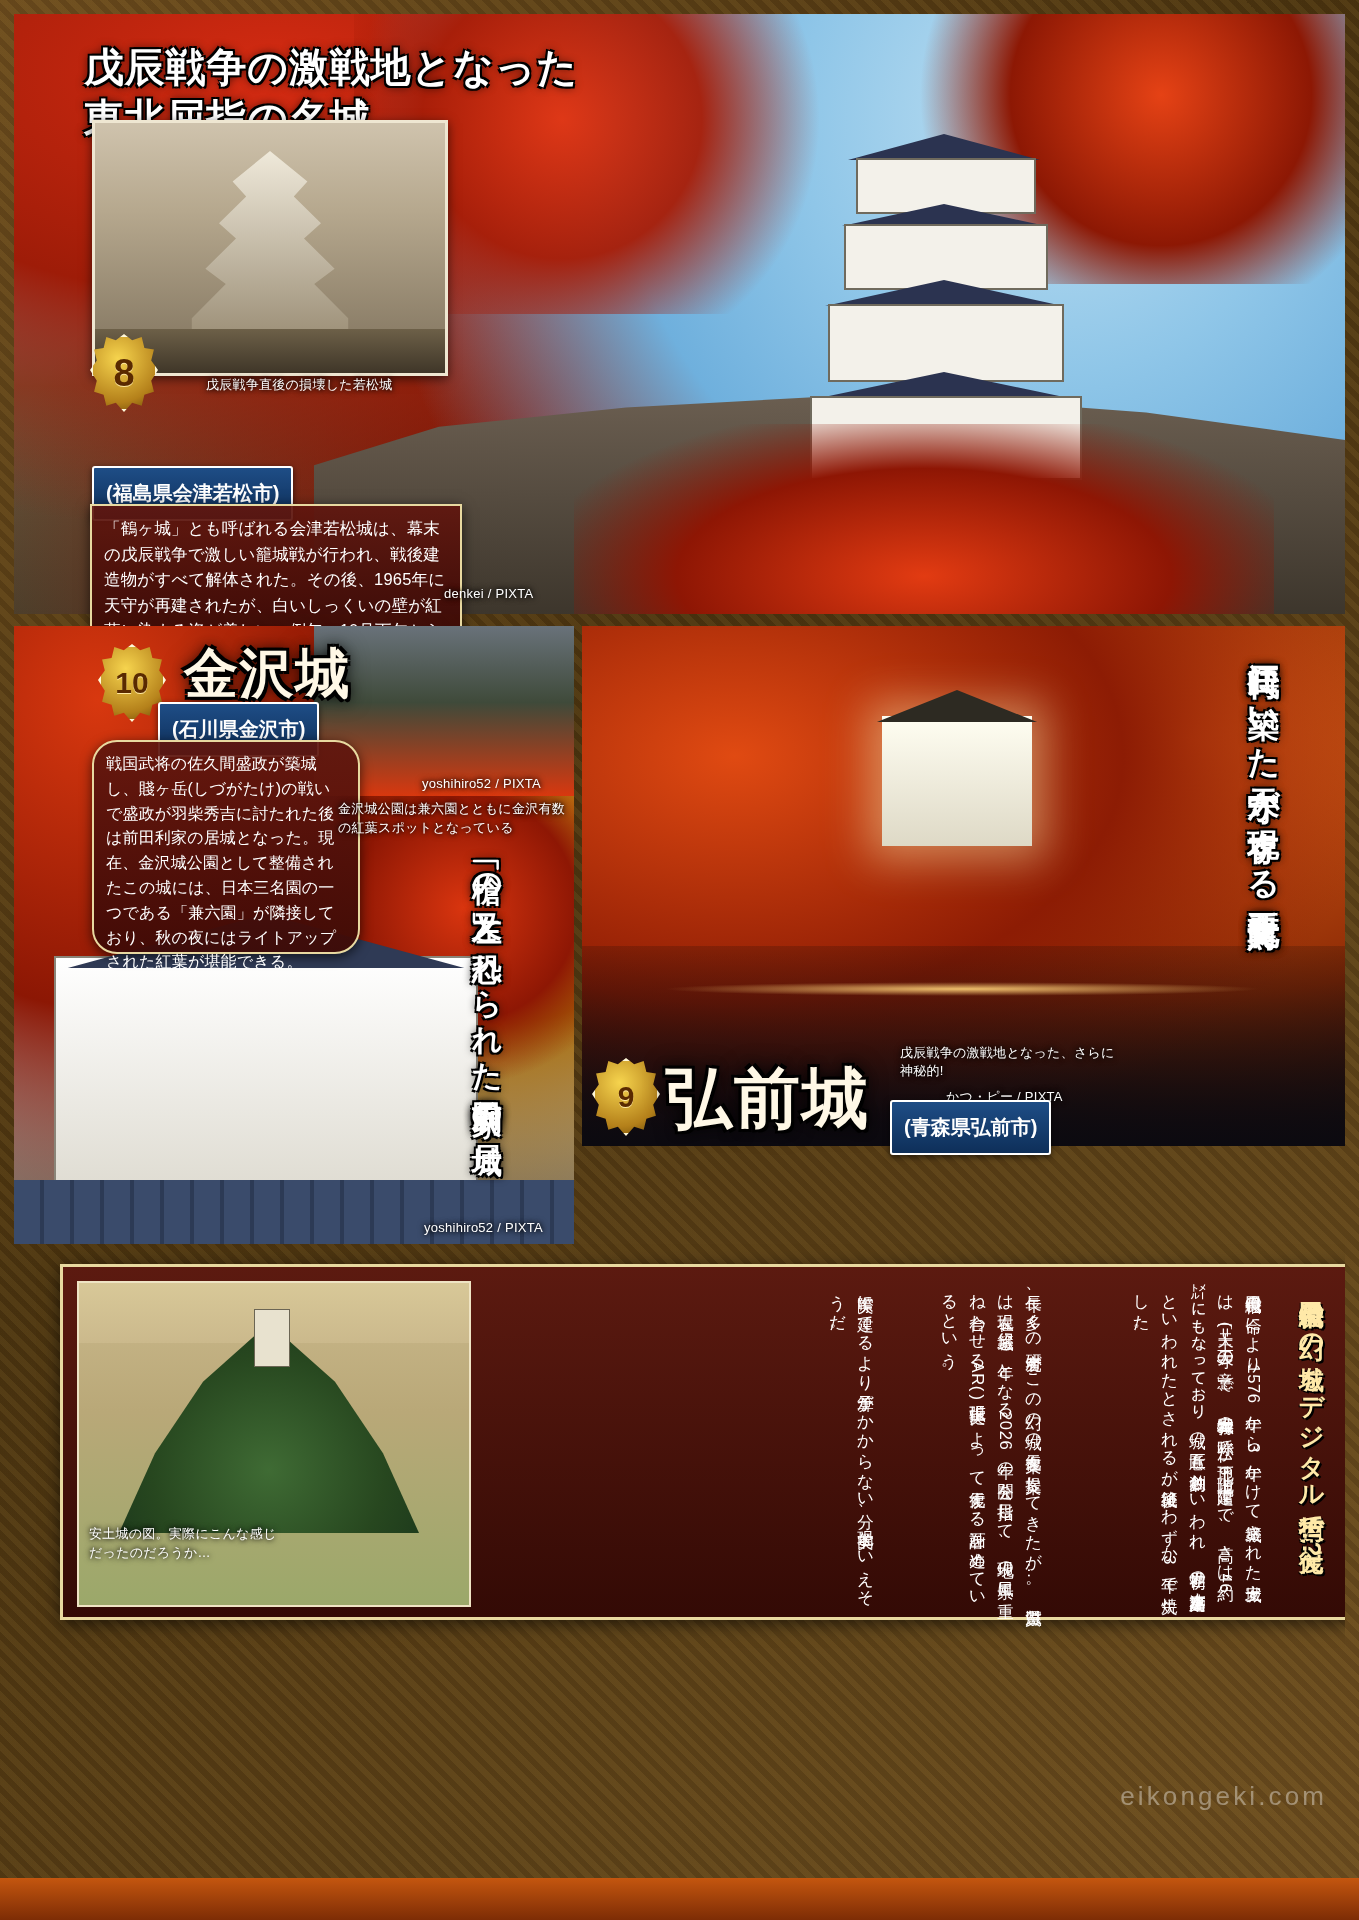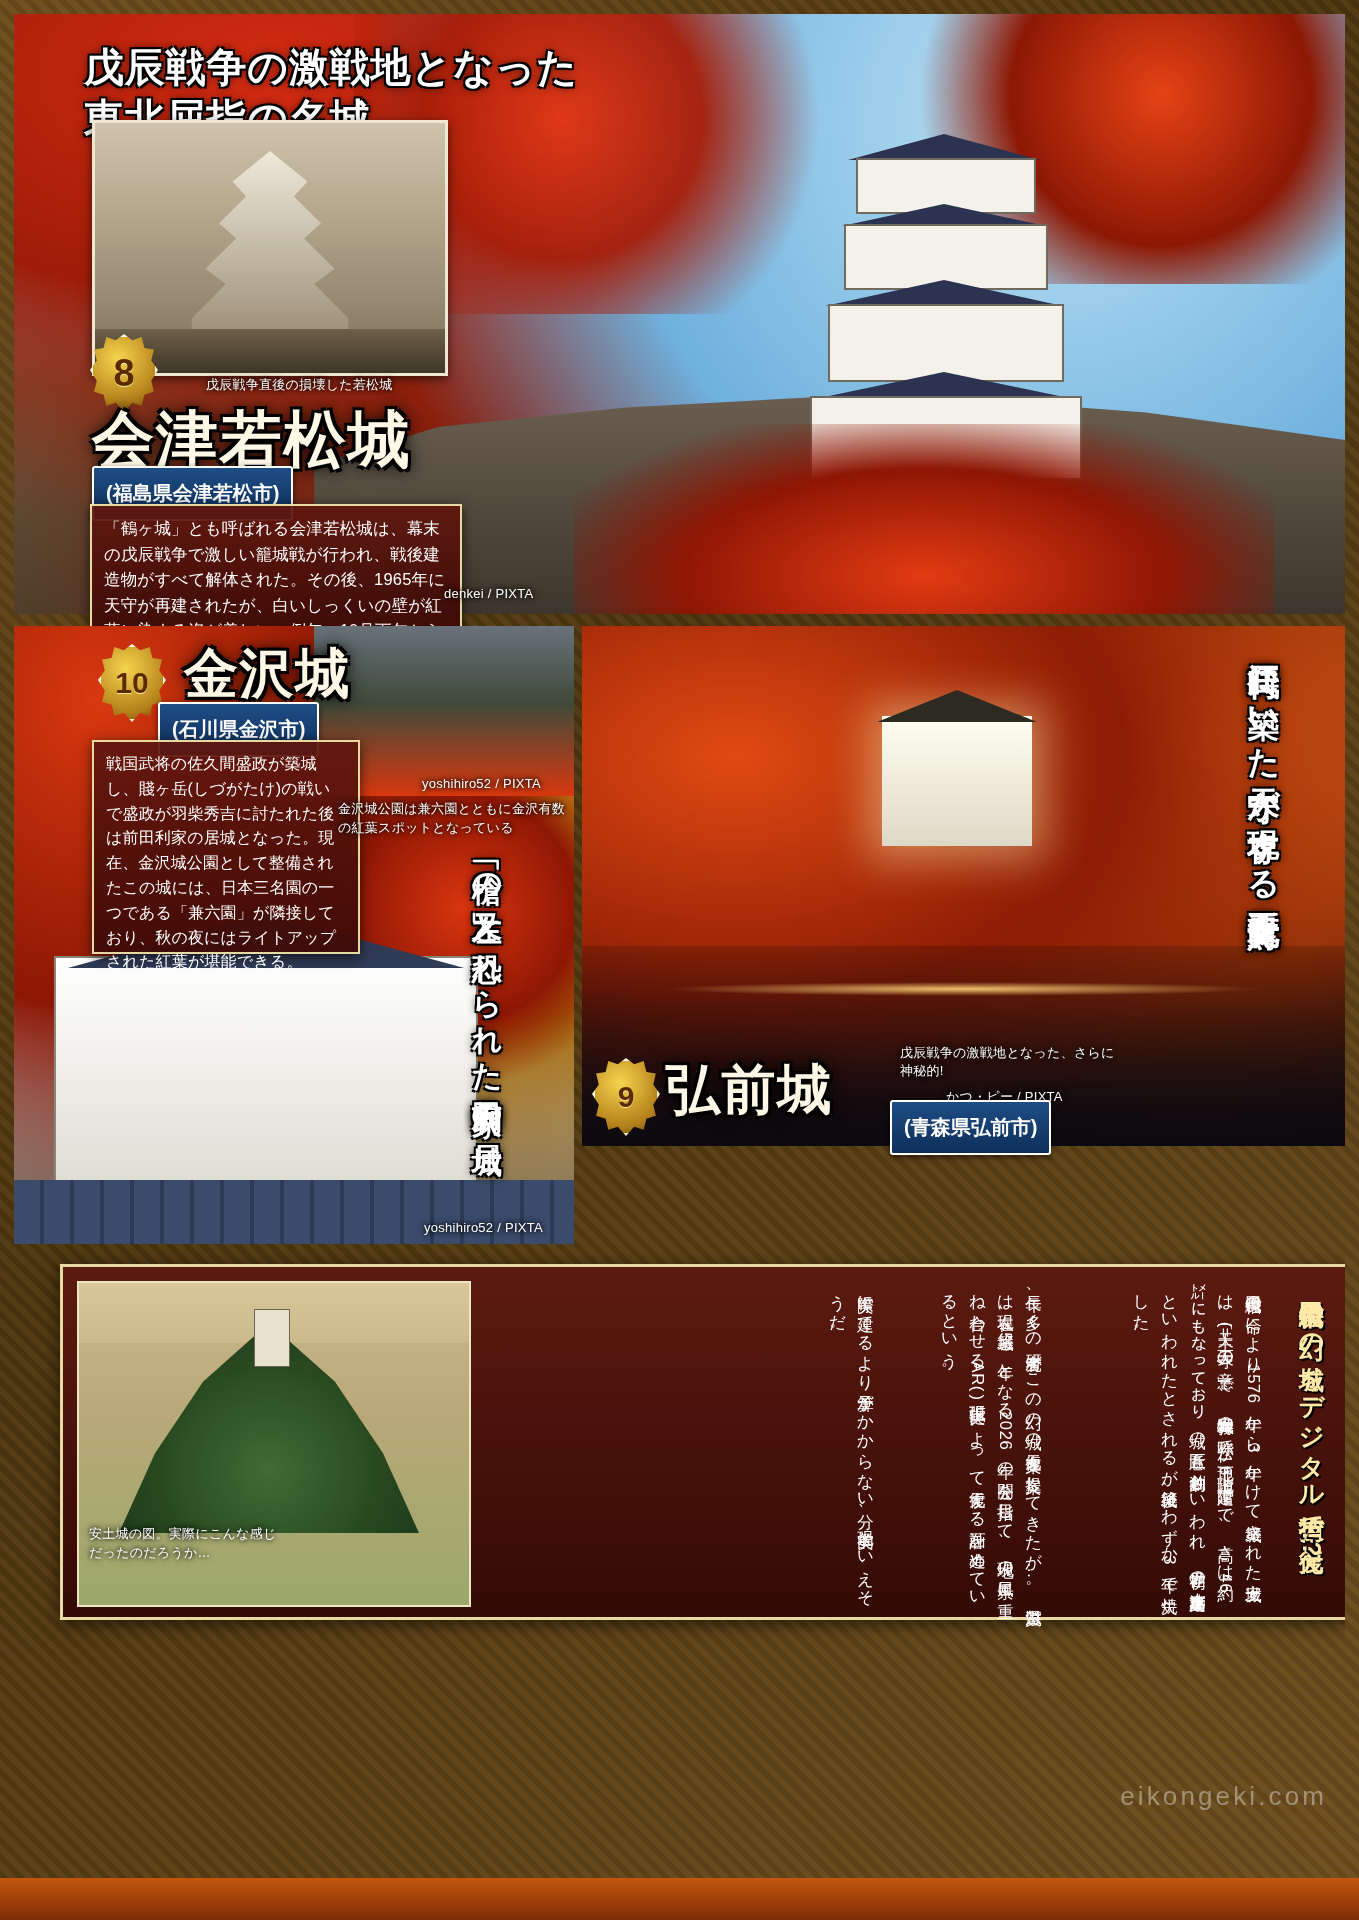--- a/index.html
+++ b/index.html
@@ -170,40 +170,39 @@
   <div class="photo" id="old-photo">
     <div class="castle"></div>
     <div class="ground"></div>
   </div>
   <div class="cap" style="left:192px;top:362px;">戊辰戦争直後の損壊した若松城</div>
 
   <div class="badge spiky" style="left:76px;top:320px;">
     <span>8</span>
   </div>
 
-  <div class="castle-name" style="left:78px;top:384px;font-size:62px;color:#fff8e6;">会津若松城</div>
   <div class="pref" style="left:78px;top:452px;">(福島県会津若松市)</div>
 
   <div class="textbox" style="left:76px;top:490px;width:344px;height:100px;">「鶴ヶ城」とも呼ばれる会津若松城は、幕末の戊辰戦争で激しい籠城戦が行われ、戦後建造物がすべて解体された。その後、1965年に天守が再建されたが、白いしっくいの壁が紅葉に染まる姿が美しい。例年、10月下旬から11月上旬が見頃だ。</div>
   <div class="cap" style="left:430px;top:572px;">denkei / PIXTA</div>
 
   <div class="photo" id="kanazawa-photo">
     <div class="trees"></div>
     <div class="bldg"></div>
     <div class="wall"></div>
   </div>
   <div class="photo" id="kanazawa-top-photo"></div>
 
   <div class="badge spiky" style="left:84px;top:630px;">
     <span style="font-size:30px;">10</span>
   </div>
   <div class="castle-name" style="left:170px;top:624px;font-size:54px;color:#fff8e6;">金沢城</div>
   <div class="pref" style="left:144px;top:688px;text-align:right;">(石川県金沢市)</div>
 
-  <div class="textbox" style="left:78px;top:726px;width:240px;height:190px;font-size:16px;">戦国武将の佐久間盛政が築城し、賤ヶ岳(しづがたけ)の戦いで盛政が羽柴秀吉に討たれた後は前田利家の居城となった。現在、金沢城公園として整備されたこの城には、日本三名園の一つである「兼六園」が隣接しており、秋の夜にはライトアップされた紅葉が堪能できる。</div>
+  <div class="textbox" style="left:78px;top:726px;width:240px;height:190px;font-size:16px;border-radius:25px;">戦国武将の佐久間盛政が築城し、賤ヶ岳(しづがたけ)の戦いで盛政が羽柴秀吉に討たれた後は前田利家の居城となった。現在、金沢城公園として整備されたこの城には、日本三名園の一つである「兼六園」が隣接しており、秋の夜にはライトアップされた紅葉が堪能できる。</div>
 
   <div class="cap" style="left:408px;top:762px;">yoshihiro52 / PIXTA</div>
   <div class="cap" style="left:324px;top:786px;width:232px;line-height:1.45;">金沢城公園は兼六園とともに金沢有数の紅葉スポットとなっている</div>
   <div class="cap" style="left:410px;top:1206px;">yoshihiro52 / PIXTA</div>
 
   <div class="vert" style="left:452px;top:836px;height:390px;font-size:30px;">「槍の又左」と恐れられた前田利家の居城</div>
 
   <div class="photo" id="hirosaki-photo">
     <div class="keep2"></div>
     <div class="water"></div>
@@ -211,21 +210,21 @@
   </div>
 
   <div class="vert" style="left:1228px;top:624px;height:420px;font-size:32px;">江戸時代に築いた天守が現存する重要文化財</div>
 
   <div class="cap" style="left:886px;top:1030px;width:220px;line-height:1.4;">戊辰戦争の激戦地となった、さらに神秘的!</div>
   <div class="cap" style="left:932px;top:1074px;">かつ・ピー / PIXTA</div>
 
   <div class="badge spiky" style="left:578px;top:1044px;">
     <span style="font-size:30px;">9</span>
   </div>
-  <div class="castle-name" style="left:652px;top:1040px;font-size:54px;color:#fff8e6;">弘前城</div>
+  <div class="castle-name" style="left:652px;top:1040px;font-size:66px;color:#fff8e6;">弘前城</div>
   <div class="pref" style="left:876px;top:1086px;">(青森県弘前市)</div>
 
 
   <div id="bottom-block">
     <div class="photo" id="azuchi-photo">
       <div class="sky"></div>
       <div class="mount"></div>
       <div class="tower"></div>
     </div>
     <div class="cap" style="left:26px;top:258px;width:200px;line-height:1.45;">安土城の図。実際にこんな感じだったのだろうか…</div>

